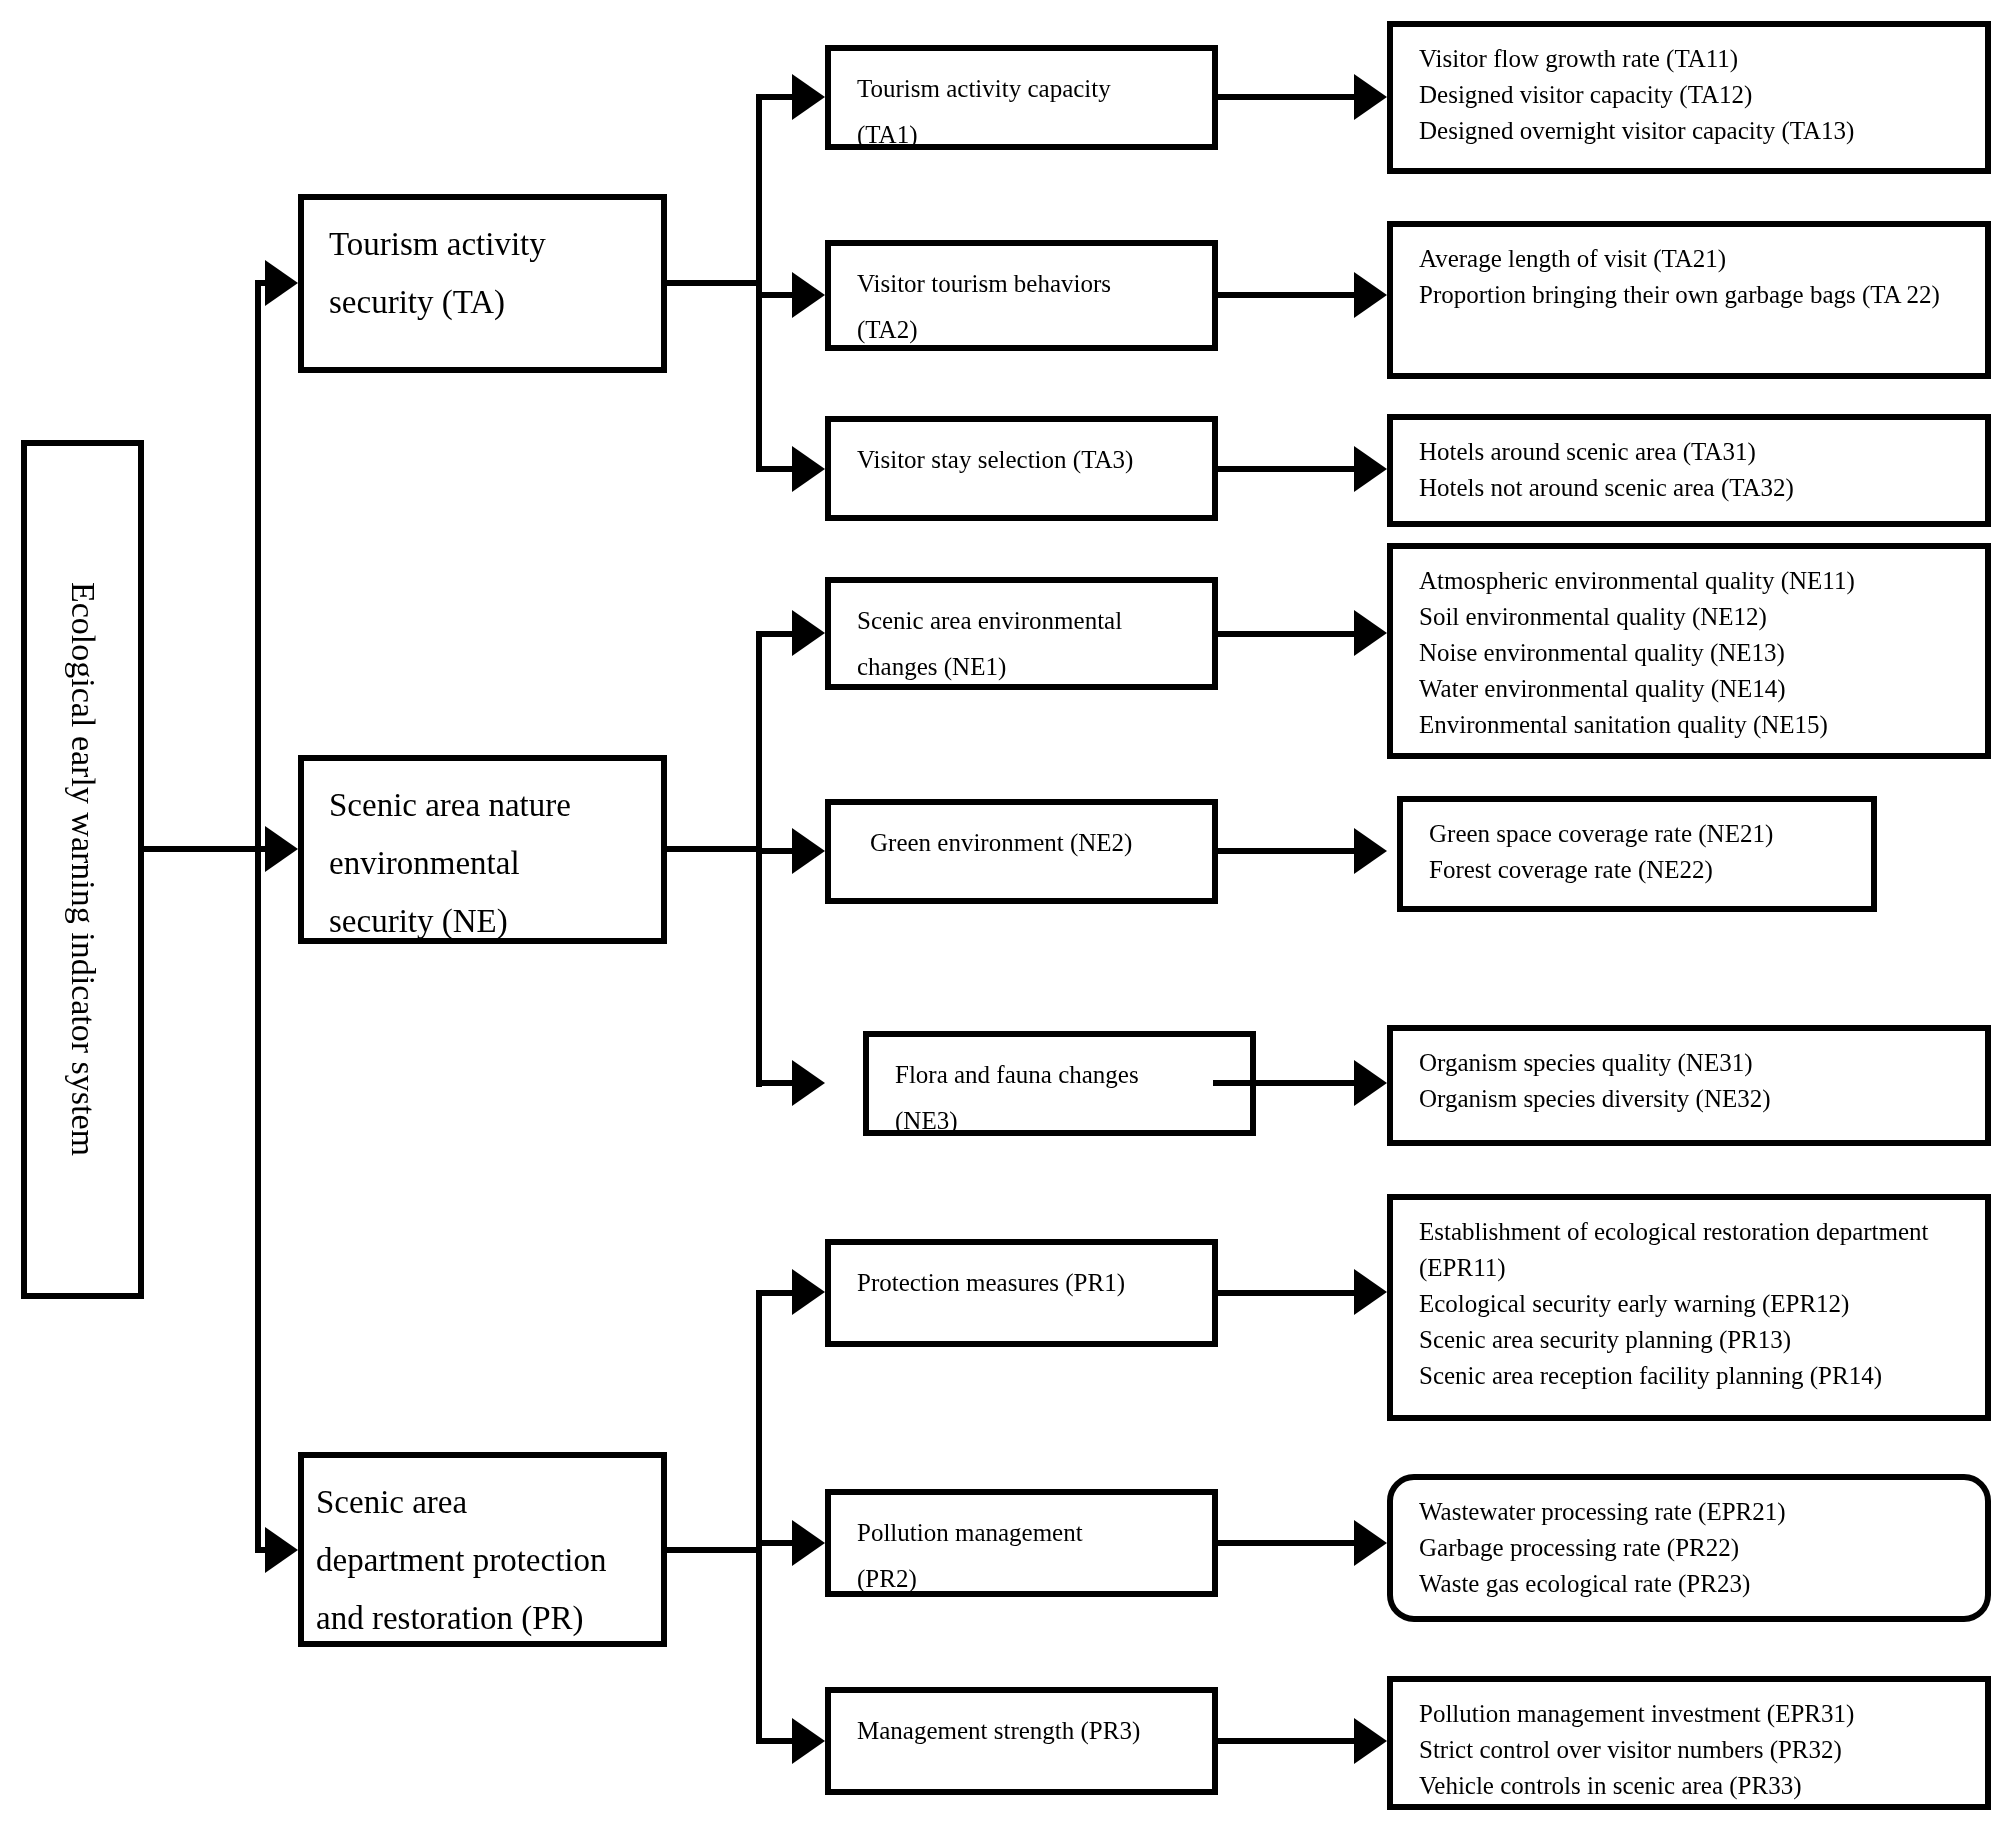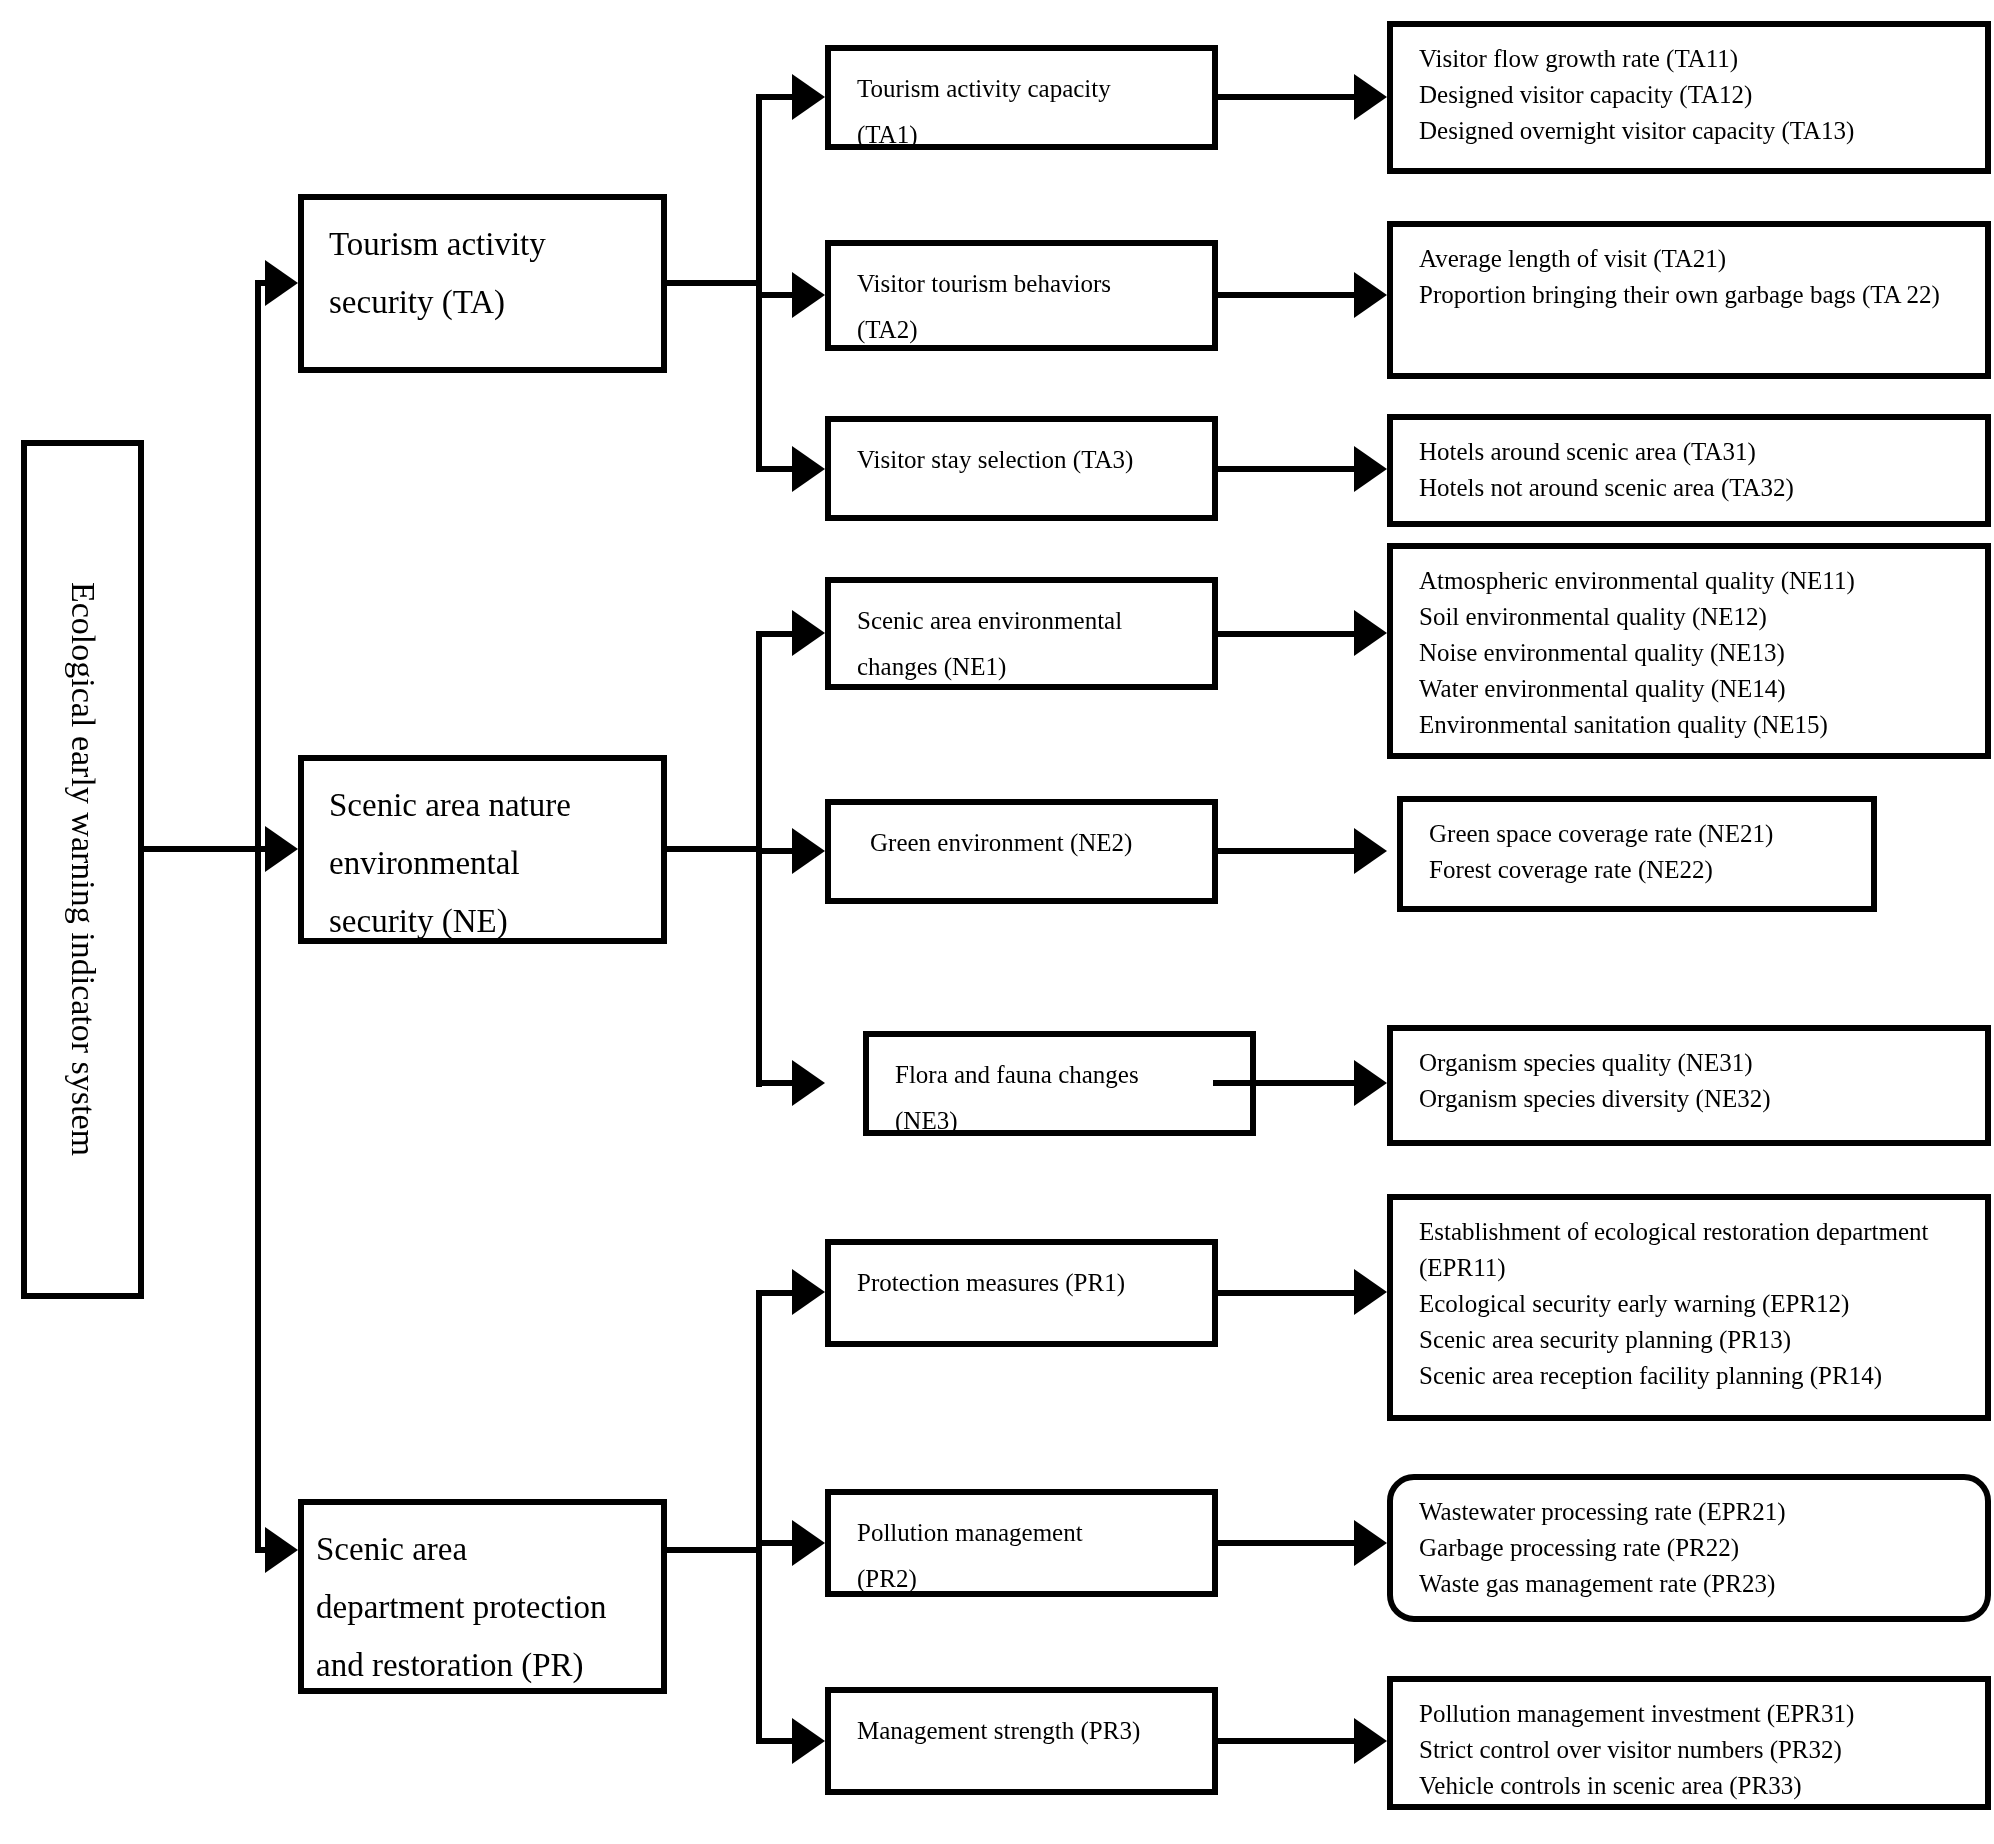--- a/index.html
+++ b/index.html
@@ -28,21 +28,21 @@
 
   <div class="box parent" style="left:298px;top:755px;width:369px;height:189px;">
     <div class="ln">Scenic area nature</div>
     <div class="ln">environmental</div>
     <div class="ln">security (NE)</div>
   </div>
   <div class="box parent" style="left:298px;top:194px;width:369px;height:179px;">
     <div class="ln">Tourism activity</div>
     <div class="ln">security (TA)</div>
   </div>
-  <div class="box parent" style="left:298px;top:1499px;width:369px;height:195px;padding-left:12px;">
+  <div class="box parent" style="left:298px;top:1452px;width:369px;height:195px;padding-left:12px;">
     <div class="ln">Scenic area</div>
     <div class="ln">department protection</div>
     <div class="ln">and restoration (PR)</div>
   </div>
 
   <div class="box child" style="left:825px;top:45px;width:393px;height:105px;">
     <div class="ln">Tourism activity capacity</div>
     <div class="ln">(TA1)</div>
   </div>
   <div class="box child" style="left:825px;top:240px;width:393px;height:111px;">
@@ -104,21 +104,21 @@
   </div>
   <div class="box leaf" style="left:1387px;top:1194px;width:604px;height:227px;">
     <div class="ind">Establishment of ecological restoration department (EPR11)</div>
     <div class="ind">Ecological security early warning (EPR12)</div>
     <div class="ind">Scenic area security planning (PR13)</div>
     <div class="ind">Scenic area reception facility planning (PR14)</div>
   </div>
   <div class="box leaf" style="left:1387px;top:1474px;width:604px;height:148px;border-radius:27px;">
     <div class="ind">Wastewater processing rate (EPR21)</div>
     <div class="ind">Garbage processing rate (PR22)</div>
-    <div class="ind">Waste gas management rate (PR23)</div>
+    <div class="ind">Waste gas ecological rate (PR23)</div>
   </div>
   <div class="box leaf" style="left:1387px;top:1676px;width:604px;height:134px;">
     <div class="ind">Pollution management investment (EPR31)</div>
     <div class="ind">Strict control over visitor numbers (PR32)</div>
     <div class="ind">Vehicle controls in scenic area (PR33)</div>
   </div>
 
   <div class="h" style="left:143px;top:846px;width:118px;"></div>
   <div class="v" style="left:255px;top:280px;height:1273px;"></div>
   <div class="h" style="left:255px;top:280px;width:16px;"></div>

